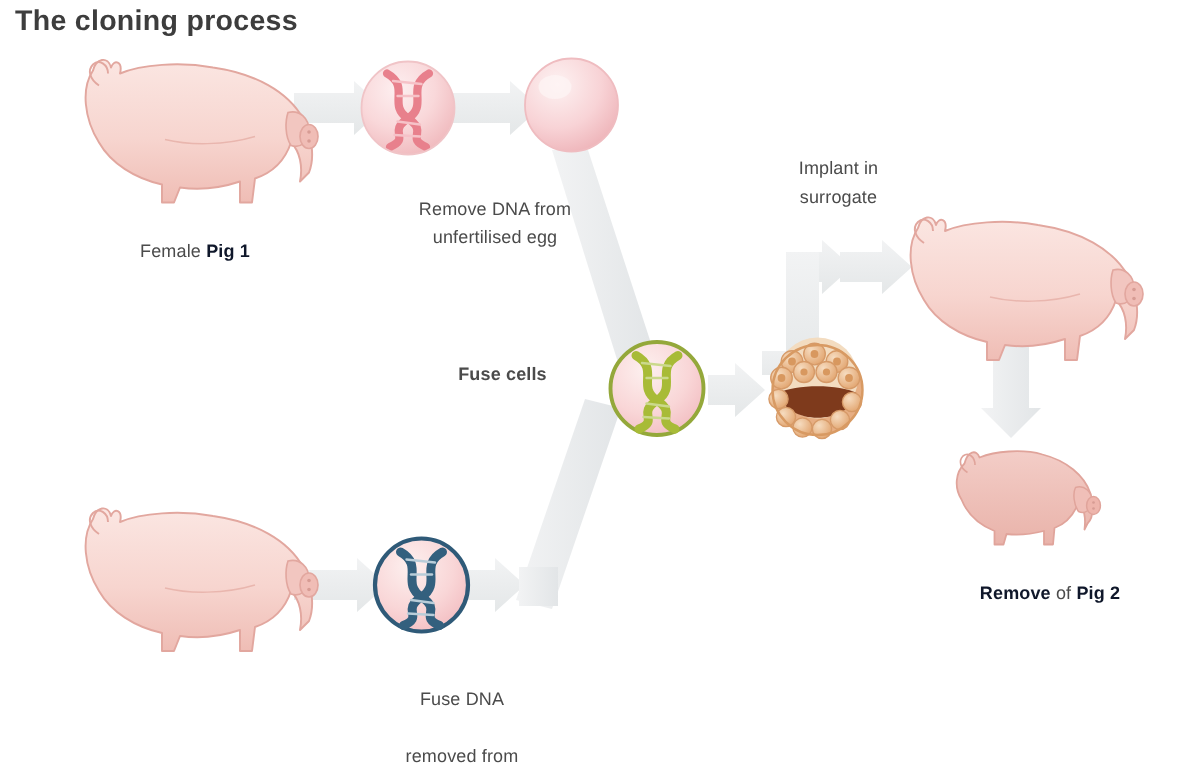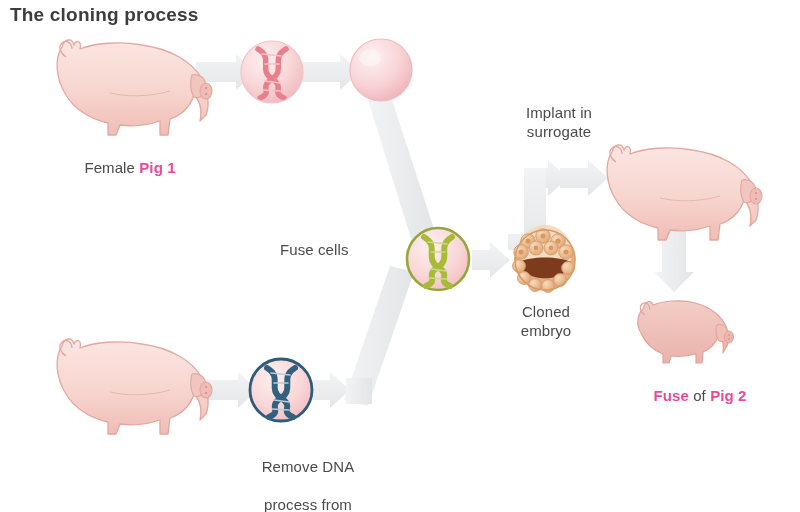--- a/index.html
+++ b/index.html
@@ -9,41 +9,41 @@
     font-family:"Liberation Sans", sans-serif;
     overflow:hidden;
     position:relative;
     color:#3a3a3a;
   }
   #stage{position:absolute;left:0;top:0;width:800px;height:512px;}
   #svg-layer{position:absolute;left:0;top:0;width:800px;height:512px;}
 
   .lbl{
     position:absolute;
-    font-size:15px;
+    font-size:12px;
     line-height:19px;
     color:#4b4b4b;
     text-align:center;
     white-space:pre-line;
     letter-spacing:0.1px;
   }
-  .lbl b{font-weight:bold;color:#ec4899;}
+  .lbl b{font-weight:bold;color:#0f172a;}
 
   #title{
     position:absolute;
     left:10px;top:4px;
     font-size:19px;
     font-weight:bold;
     color:#3d3d3d;
     letter-spacing:0.2px;
   }
 
   .lbl-pig1{left:40px;top:139px;width:180px;}
   .lbl-egg{left:232px;top:130px;width:196px;}
-  .lbl-fuse{left:280px;top:240px;width:110px;text-align:left;}
+  .lbl-fuse{left:280px;top:240px;width:110px;text-align:center;font-weight:bold;}
   .lbl-embryo{left:355px;top:302px;width:160px;}
   .lbl-cloned{left:488px;top:302px;width:116px;}
   .lbl-implant{left:490px;top:103px;width:138px;}
   .lbl-pig2{left:42px;top:438px;width:180px;}
   .lbl-donor{left:218px;top:438px;width:180px;text-align:center;}
   .lbl-clone{left:610px;top:367px;width:180px;}
 </style>
 </head>
 <body>
 
@@ -281,34 +281,34 @@
       <path d="M12 20 C7 17, 6 12, 9 9 C13 6, 17 10, 17 15" fill="none" stroke="#e0a49b" stroke-width="1.1"></path>
     </g>
   </svg>
 
   <div id="title">The cloning process</div>
 
   <div class="lbl lbl-pig1">
     <span>Female </span><b>Pig 1</b>
   </div>
 
+  <div class="lbl lbl-egg">Remove DNA from
+unfertilised egg</div>
 
   <div class="lbl lbl-fuse">Fuse cells</div>
 
 
-  <div class="lbl lbl-cloned">Cloned
-embryo</div>
 
   <div class="lbl lbl-implant">Implant in
 surrogate</div>
 
 
   <div class="lbl lbl-donor">
-    <span>Remove DNA</span><br>
-    <span>process from</span><br>
+    <span>Fuse DNA</span><br>
+    <span>removed from</span><br>
     
   </div>
 
   <div class="lbl lbl-clone">
-    <b>Fuse</b><span> of </span><b>Pig 2</b>
+    <b>Remove</b><span> of </span><b>Pig 2</b>
   </div>
 
 </div>
 
 </body></html>

